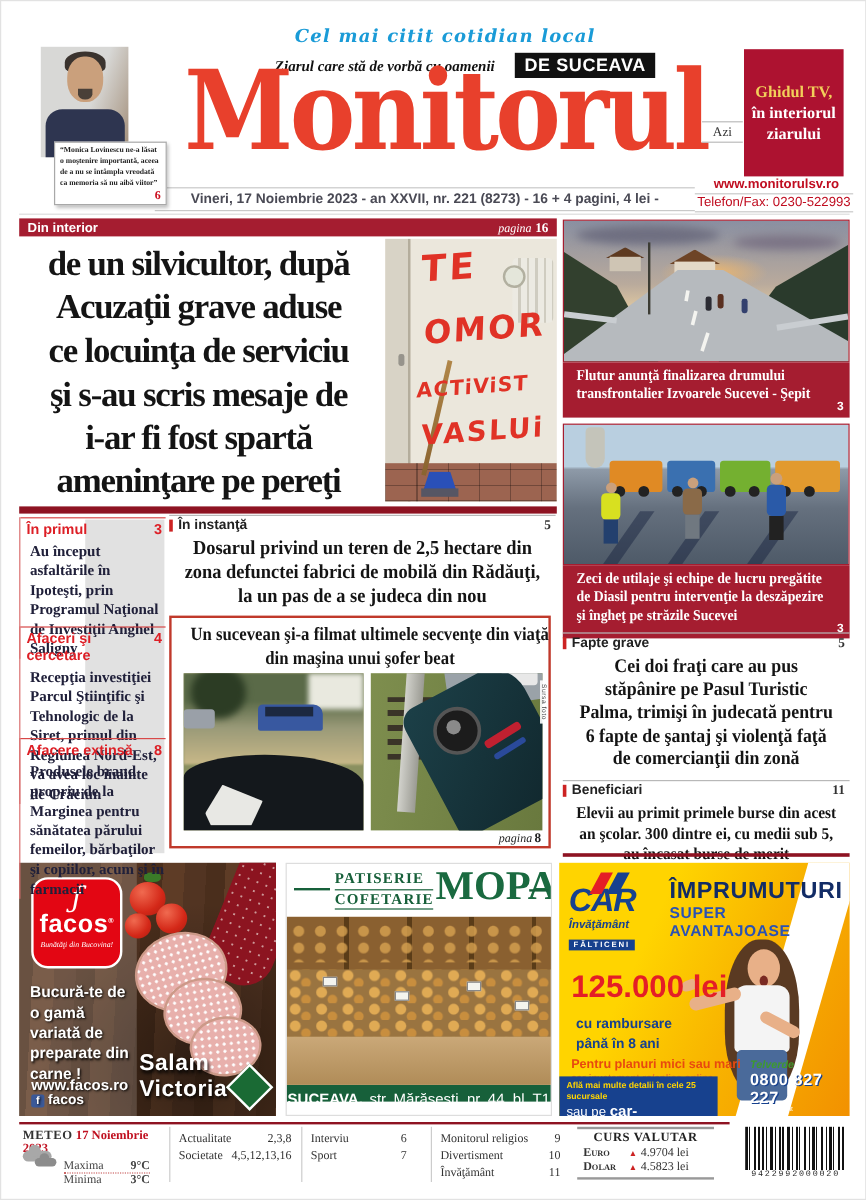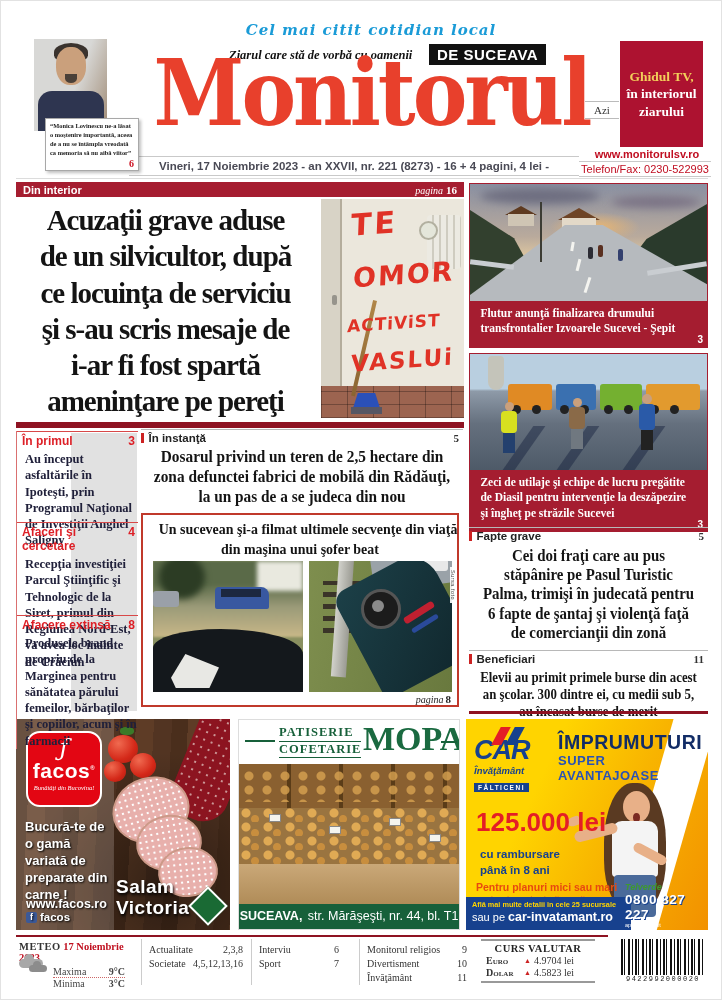--- a/index.html
+++ b/index.html
@@ -223,21 +223,21 @@
     background:repeating-linear-gradient(90deg,#8a6030 0 48px,#5a3c18 48px 52px);
     background-color:#7a5426;}
   .m-top:after{content:"";position:absolute;inset:6px 4px;background-image:radial-gradient(circle at 6px 6px,#d8a250 4px,transparent 5px);background-size:18px 14px;opacity:.8;}
   .m-mid{position:absolute;top:44px;width:100%;height:56px;background:#9a7440;
     background-image:radial-gradient(circle at 7px 5px,#e0aa54 4px,rgba(0,0,0,0) 5px),
                      radial-gradient(circle at 16px 11px,#c88e3e 3.5px,rgba(0,0,0,0) 4.5px);
     background-size:22px 14px,22px 14px;}
   .m-count{position:absolute;bottom:0;width:100%;height:40px;background:linear-gradient(#caa878,#b08c58);}
   .m-tag{position:absolute;width:10px;height:6px;background:#f4f4ee;border:1px solid #888;}
   .mt1{left:30px;top:50px;}.mt2{left:90px;top:62px;}.mt3{left:150px;top:54px;}.mt4{left:190px;top:70px;}
-  .m-bar{height:25px;background:#17603a;color:#fff;text-align:center;font-size:12.5px;line-height:25px;}
+  .m-bar{height:14px;background:#17603a;color:#fff;text-align:center;font-size:12.5px;line-height:25px;}
   .m-bar b{margin-right:2px;}
 
   .ad-car{left:465px;width:242px;background:linear-gradient(115deg,#ffd400 30%,#f8b400 60%,#f29100);}
   .c-stripe{position:absolute;right:26px;top:-30px;width:42px;height:300px;background:#fff;transform:rotate(16deg);}
   .c-woman{position:absolute;right:28px;top:58px;width:110px;height:153px;}
   .w-hair{position:absolute;right:14px;top:6px;width:62px;height:128px;background:#5a3a22;border-radius:46% 46% 40% 40%;}
   .w-face{position:absolute;right:30px;top:14px;width:27px;height:32px;background:#e8b088;border-radius:50%;}
   .w-mouth{position:absolute;right:40px;top:36px;width:7px;height:9px;background:#7a2a22;border-radius:50%;}
   .w-torso{position:absolute;right:22px;top:44px;width:46px;height:56px;background:#f4f4f4;border-radius:10px 10px 4px 4px;}
   .w-armL{position:absolute;right:62px;top:50px;width:44px;height:11px;background:#e8b088;border-radius:6px;transform:rotate(-14deg);}
@@ -251,21 +251,21 @@
   .c-car-txt{margin-top:10px;font-size:27px;font-weight:bold;font-style:italic;color:#17418e;letter-spacing:-1px;line-height:1;}
   .c-inv{color:#17418e;font-weight:bold;font-style:italic;font-size:9.5px;margin-top:1px;}
   .c-falt{display:inline-block;background:#17418e;color:#fff;font-size:6.5px;letter-spacing:1.5px;padding:1px 4px;font-weight:bold;}
   .c-title{position:absolute;left:92px;top:12px;font-size:19.5px;font-weight:bold;color:#122c66;letter-spacing:.5px;}
   .c-sub{position:absolute;left:92px;top:34px;font-size:13px;font-weight:bold;color:#2a52b4;letter-spacing:.5px;}
   .c-offer1{position:absolute;left:14px;top:60px;font-size:25px;font-weight:bold;color:#17418e;}
   .c-offer2{position:absolute;left:10px;top:88px;font-size:26px;font-weight:bold;color:#e41e26;}
   .c-terms{position:absolute;left:14px;top:128px;width:104px;font-size:11.5px;font-weight:bold;color:#17418e;line-height:1.35;}
   .c-plans{position:absolute;left:10px;top:162px;font-size:10.5px;font-weight:bold;color:#e8490f;}
   .c-url{position:absolute;left:10px;top:175px;font-size:8px;font-weight:bold;color:#ef7d1a;}
-  .c-bar{position:absolute;left:0;bottom:0;width:165px;height:33px;background:#17418e;padding:3px 6px;box-sizing:border-box;}
+  .c-bar{position:absolute;left:0;bottom:0;width:132px;height:33px;background:#17418e;padding:3px 6px;box-sizing:border-box;}
   .c-bar1{color:#ffd400;font-size:7.3px;font-weight:bold;}
   .c-bar2{color:#fff;font-size:11px;margin-top:1px;}
   .c-bar2 b{font-size:12.5px;}
   .c-phone-wrap{position:absolute;right:3px;bottom:2px;width:80px;}
   .c-telverde{color:#3e9a2e;font-style:italic;font-weight:bold;font-size:9px;}
   .c-phone{color:#fff;font-weight:bold;font-size:13.5px;text-shadow:1px 1px 0 #17418e;letter-spacing:.5px;}
   .c-note{color:#fff;font-size:5.5px;}
 
   
   .foot-rule{position:absolute;left:15px;top:934px;width:592px;height:2px;background:#8e1322;}
@@ -329,22 +329,22 @@
   <div class="dateline">Vineri, 17 Noiembrie 2023 - an XXVII, nr. 221 (8273) - 16 + 4 pagini, 4 lei -</div>
   <div class="hdr-rule"></div>
 
   <div class="kicker">
     <span class="kicker-label">Din interior</span>
     <span class="kicker-page">
       <span>pagina</span><b>16</b>
     </span>
   </div>
   <div class="headline-main">
+    <span>de un silvicultor, după</span>
     <span>Acuzaţii grave aduse</span>
-    <span>de un silvicultor, după</span>
     <span>ce locuinţa de serviciu</span>
     <span>şi s-au scris mesaje de</span>
     <span>i-ar fi fost spartă</span>
     <span>ameninţare pe pereţi</span>
   </div>
   <div class="graffiti">
     <div class="g-door"></div>
     <div class="g-knob"></div>
     <div class="g-rad"></div>
     <div class="g-dial"></div>

